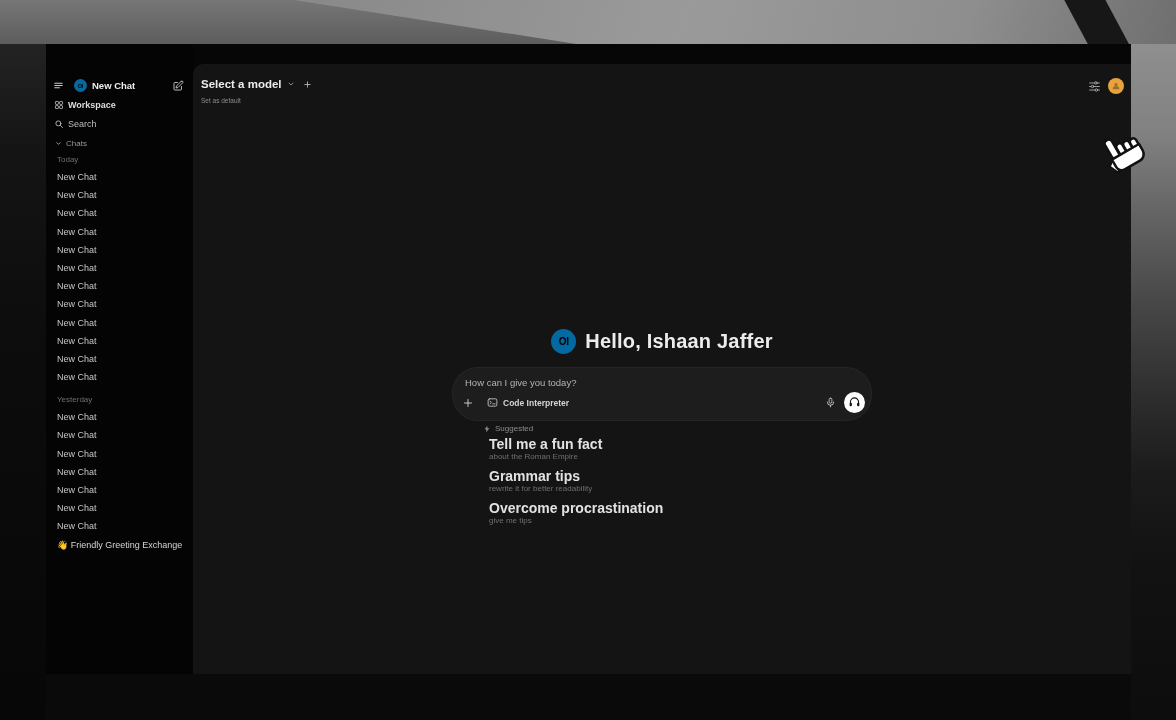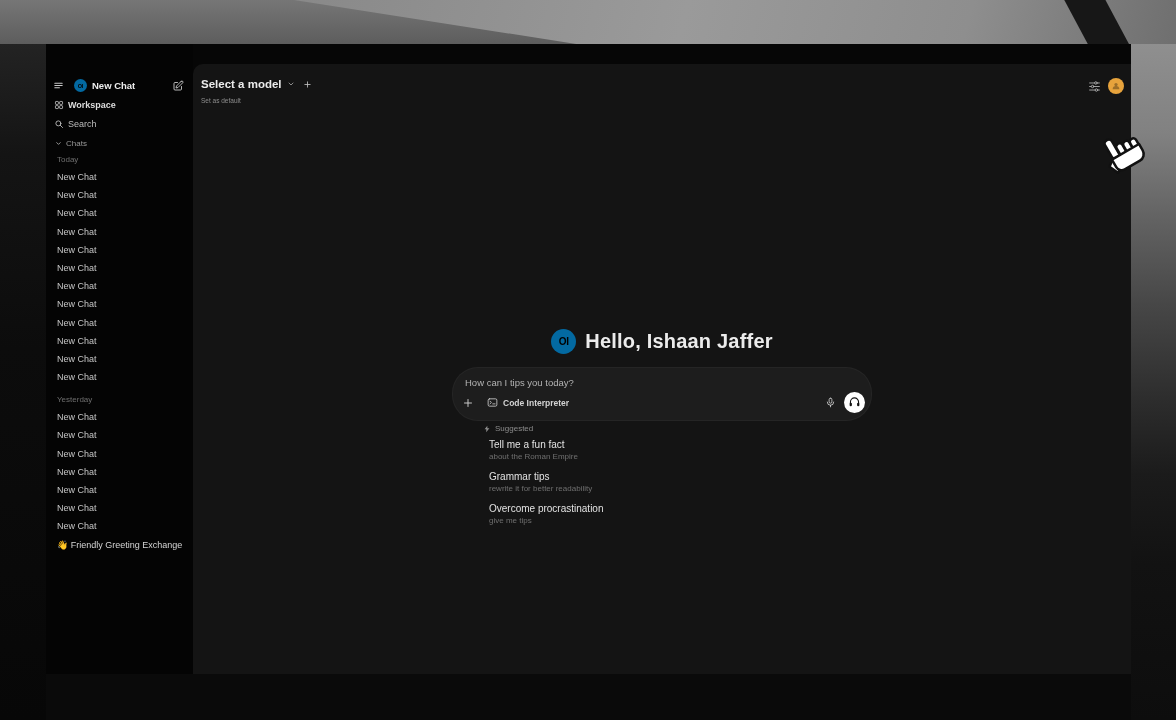--- a/index.html
+++ b/index.html
@@ -61,21 +61,21 @@
   .tool-pill { display:flex; align-items:center; gap:5px; margin-left:13px; cursor:pointer; }
   .tool-pill .tool-lbl { font-size:8.5px; font-weight:bold; color:#d3d3d3; }
   .icon-btn { display:flex; align-items:center; justify-content:center; cursor:pointer; background:none; border:none; padding:0; }
   .hp-btn { width:21px; height:21px; border-radius:50%; background:#fff; margin-left:8px; }
   .spacer { flex:1; }
 
   
   .sugg-label { position:absolute; left:290px; top:360px; display:flex; align-items:center; gap:4px; color:#8d8d8d; font-size:8px; }
   .sugg-list { position:absolute; left:296px; top:374px; width:320px; }
   .sugg-item { margin-bottom:8px; cursor:pointer; }
-  .sugg-title { font-size:10px; line-height:13px; font-weight:normal; color:#e2e2e2; }
+  .sugg-title { font-size:14px; line-height:13px; font-weight:bold; color:#e2e2e2; }
   .sugg-sub { font-size:8px; line-height:11px; color:#6f6f6f; }
 
   .icon { color:#c9c9c9; flex:none; }
   svg { display:block; }
 
   
   .cursor { position:absolute; left:1103px; top:128px; width:50px; height:54px; pointer-events:none; }
 </style>
 </head>
 <body>
@@ -204,21 +204,21 @@
             </svg>
         </span>
       </div>
 
       <div class="greeting-row">
         <span class="logo logo-lg">OI</span>
         <span class="greeting-text">Hello, Ishaan Jaffer</span>
       </div>
 
       <div class="composer">
-        <div class="placeholder">How can I tips you today?</div>
+        <div class="placeholder">How can I give you today?</div>
         <div class="composer-row">
           <span class="icon icon-btn" style="color:#cfcfcf">
             <svg width="12" height="12" viewBox="0 0 24 24" fill="none" stroke="currentColor" stroke-width="1.9" stroke-linecap="round">
                 <path d="M12 5v14M5 12h14"></path>
               </svg>
           </span>
           <span class="tool-pill">
             <span class="icon" style="color:#c9c9c9">
               <svg width="11" height="11" viewBox="0 0 24 24" fill="none" stroke="currentColor" stroke-width="1.9" stroke-linecap="round" stroke-linejoin="round">
                   <rect x="2.5" y="4" width="19" height="16" rx="3"></rect>

